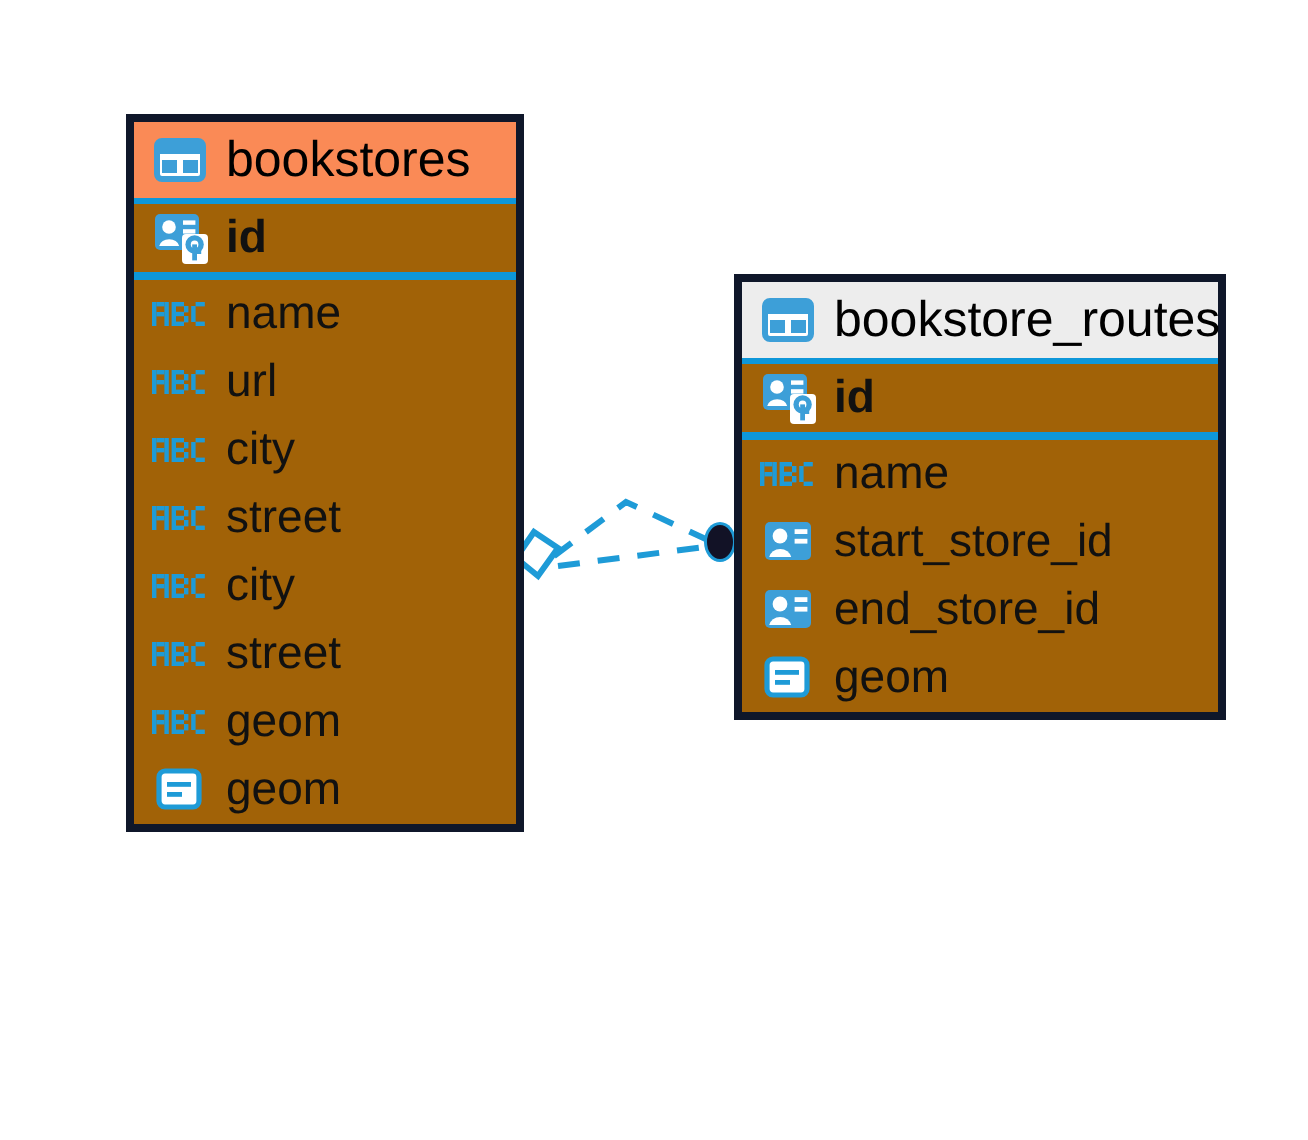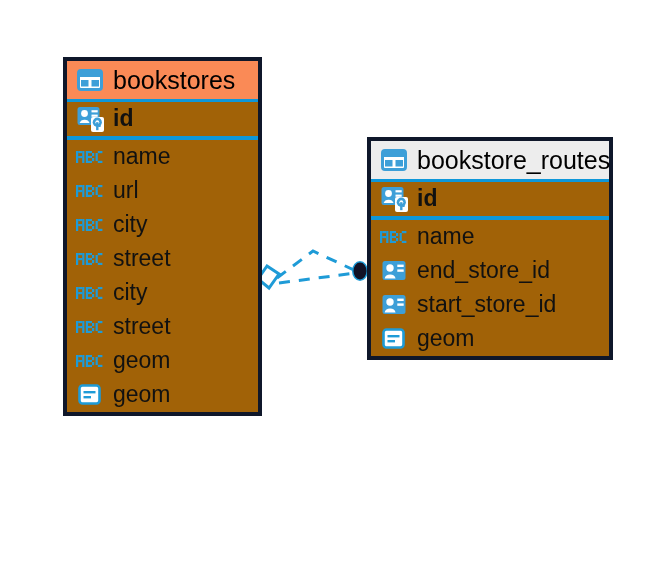--- a/index.html
+++ b/index.html
@@ -398,34 +398,34 @@
       <div class="field-row">
         <span class="icon-slot">
           <svg width="25" height="22" viewBox="0 0 25 22">
             <rect x="0.5" y="1" width="23" height="19" rx="2.5" fill="#3d9fd8"></rect>
             <circle cx="8" cy="8" r="3.7" fill="#ffffff"></circle>
             <path d="M 2.6 18.5 A 5.6 5 0 0 1 13.6 18.5 Z" fill="#ffffff"></path>
             <rect x="15.3" y="4.6" width="6.4" height="2.4" fill="#ffffff"></rect>
             <rect x="15.3" y="9.4" width="6.4" height="2.4" fill="#ffffff"></rect>
           </svg>
         </span>
-        <span class="field-label">end_store_id</span>
+        <span class="field-label">start_store_id</span>
       </div>
 
       <div class="field-row">
         <span class="icon-slot">
           <svg width="25" height="22" viewBox="0 0 25 22">
             <rect x="0.5" y="1" width="23" height="19" rx="2.5" fill="#3d9fd8"></rect>
             <circle cx="8" cy="8" r="3.7" fill="#ffffff"></circle>
             <path d="M 2.6 18.5 A 5.6 5 0 0 1 13.6 18.5 Z" fill="#ffffff"></path>
             <rect x="15.3" y="4.6" width="6.4" height="2.4" fill="#ffffff"></rect>
             <rect x="15.3" y="9.4" width="6.4" height="2.4" fill="#ffffff"></rect>
           </svg>
         </span>
-        <span class="field-label">start_store_id</span>
+        <span class="field-label">end_store_id</span>
       </div>
 
       <div class="field-row">
         <span class="icon-slot">
           <svg width="25" height="23" viewBox="0 0 25 23">
             <rect x="1.5" y="1.5" width="20" height="18" rx="3" fill="#ffffff" stroke="#1e9bd7" stroke-width="2.6"></rect>
             <rect x="5.5" y="7" width="12" height="2.4" fill="#1e9bd7"></rect>
             <rect x="5.5" y="12" width="7.5" height="2.4" fill="#1e9bd7"></rect>
           </svg>
         </span>

